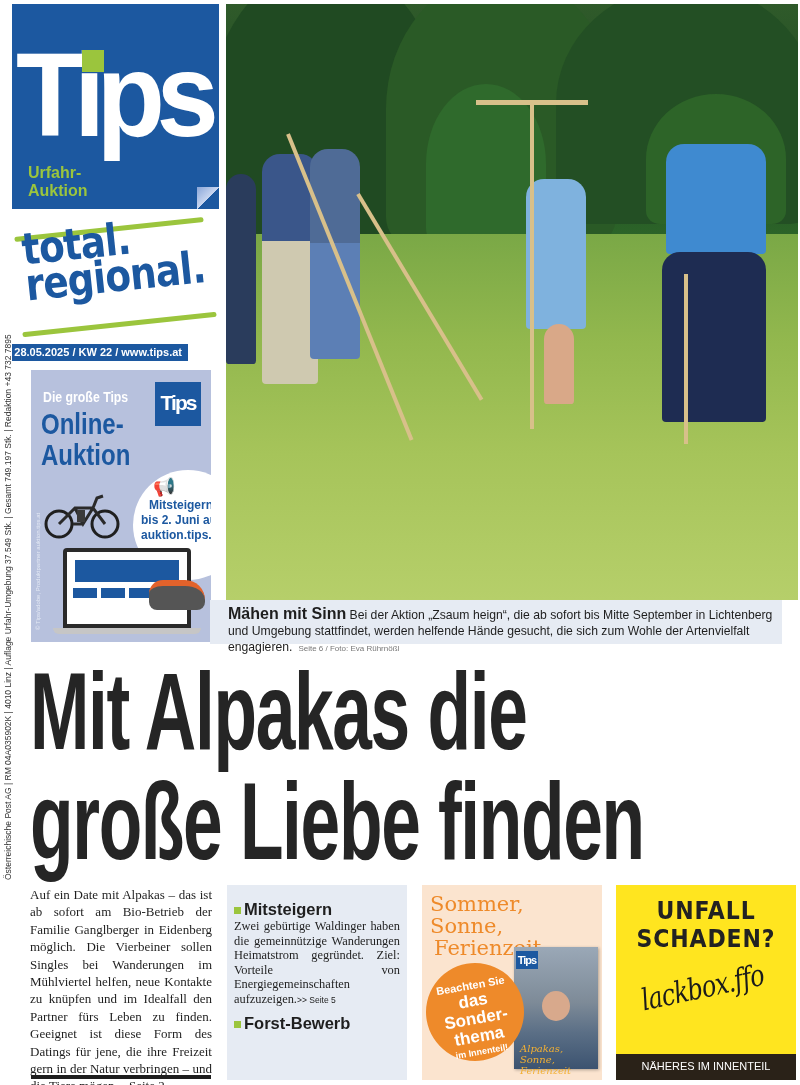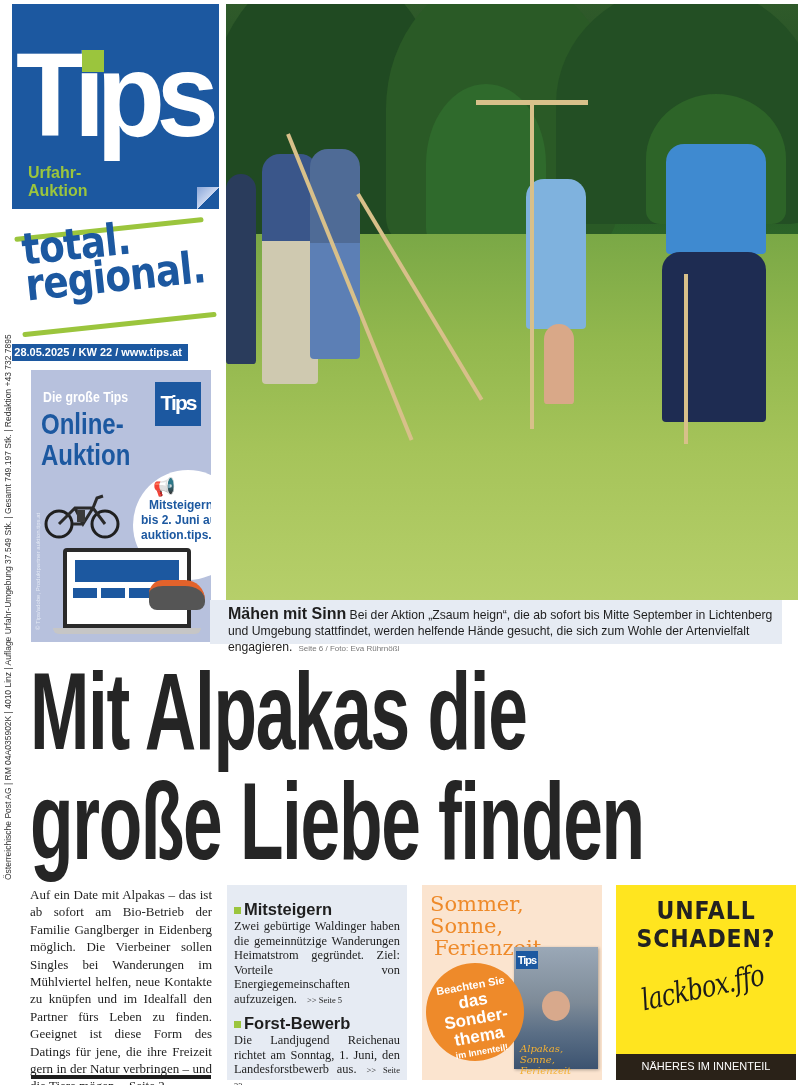--- a/index.html
+++ b/index.html
@@ -58,21 +58,21 @@
 
   
   .lead { position: absolute; left: 30px; top: 886px; width: 182px; font-family: "Liberation Serif", serif; font-size: 13px; line-height: 17.4px; text-align: justify; color: #1e1e1e; }
   .lead-rule { position: absolute; left: 31px; top: 1075px; width: 180px; height: 4px; background: #1e1e1e; }
 
   
   .teasers { position: absolute; left: 227px; top: 885px; width: 180px; height: 195px; background: #e6ebf3; padding: 14px 7px 0 7px; }
   .teaser-title { font-weight: 700; font-size: 16.5px; line-height: 20px; color: #1e1e1e; display: flex; align-items: center; }
   .teaser-title .bullet { display: inline-block; width: 7px; height: 7px; background: #9bc53d; margin-right: 3px; margin-top: 3px; }
   .teaser-body { font-family: "Liberation Serif", serif; font-size: 12.4px; line-height: 14.5px; text-align: justify; margin-bottom: 6px; }
-  .teaser-ref { font-family: Liberation Serif, serif; font-size: 8.5px; margin-left: 10px; }
+  .teaser-ref { font-family: Liberation Sans, sans-serif; font-size: 8.5px; margin-left: 0; }
 
   
   .summer { position: absolute; left: 422px; top: 885px; width: 180px; height: 195px; background: #fbe4cf; overflow: hidden; }
   .summer .script { position: absolute; left: 8px; top: 8px; font-family: "DejaVu Serif", serif; color: #ee8a2a; font-size: 21px; line-height: 22px; }
   .summer .mag { position: absolute; left: 92px; top: 62px; width: 84px; height: 122px; background: linear-gradient(180deg, #9aa8b7 0%, #7e8b98 45%, #5b6f86 70%, #3c5370 100%); box-shadow: 1px 1px 3px rgba(0,0,0,0.3); }
   .summer .mag-logo { position: absolute; left: 2px; top: 4px; width: 22px; height: 18px; background: #1c58a0; color: #fff; font-weight: 700; font-size: 11px; line-height: 18px; text-align: center; letter-spacing: -1px; }
   .summer .mag-title { position: absolute; left: 6px; top: 96px; font-family: "DejaVu Serif", serif; font-style: italic; color: #f3b033; font-size: 10px; line-height: 11px; }
   .summer .kid { position: absolute; left: 28px; top: 44px; width: 28px; height: 30px; border-radius: 50%; background: #d8a98c; }
   .summer .disc { position: absolute; left: 4px; top: 78px; width: 98px; height: 98px; border-radius: 50%; background: #ee8a2a; color: #fff; font-weight: 700; text-align: center; transform: rotate(-10deg); padding-top: 16px; }
   .summer .disc .l1 { font-size: 11px; line-height: 13px; }
@@ -185,23 +185,20 @@
     </div>
     <div class="teaser-body">
       <span>Zwei gebürtige Waldinger haben die gemeinnützige Wanderungen Heimatstrom gegründet. Ziel: Vorteile von Energiegemeinschaften aufzuzeigen.</span><span class="teaser-ref">&gt;&gt; Seite 5</span>
     </div>
   </div>
   <div class="teaser">
     <div class="teaser-title">
       <span class="bullet"></span>
       <span>Forst-Bewerb</span>
     </div>
-    <div class="teaser-body">
-      <span>Die Landjugend Reichenau richtet am Sonntag, 1. Juni, den Landesforstbewerb aus.</span><span class="teaser-ref">&gt;&gt; Seite 33</span>
-    </div>
   </div>
 </div>
 
 <div class="summer">
   <div class="script">
     <div>Sommer, Sonne,</div>
     <div style="margin-left:4px">Ferienzeit</div>
   </div>
   <div class="mag">
     <div class="mag-logo">Tips</div>

